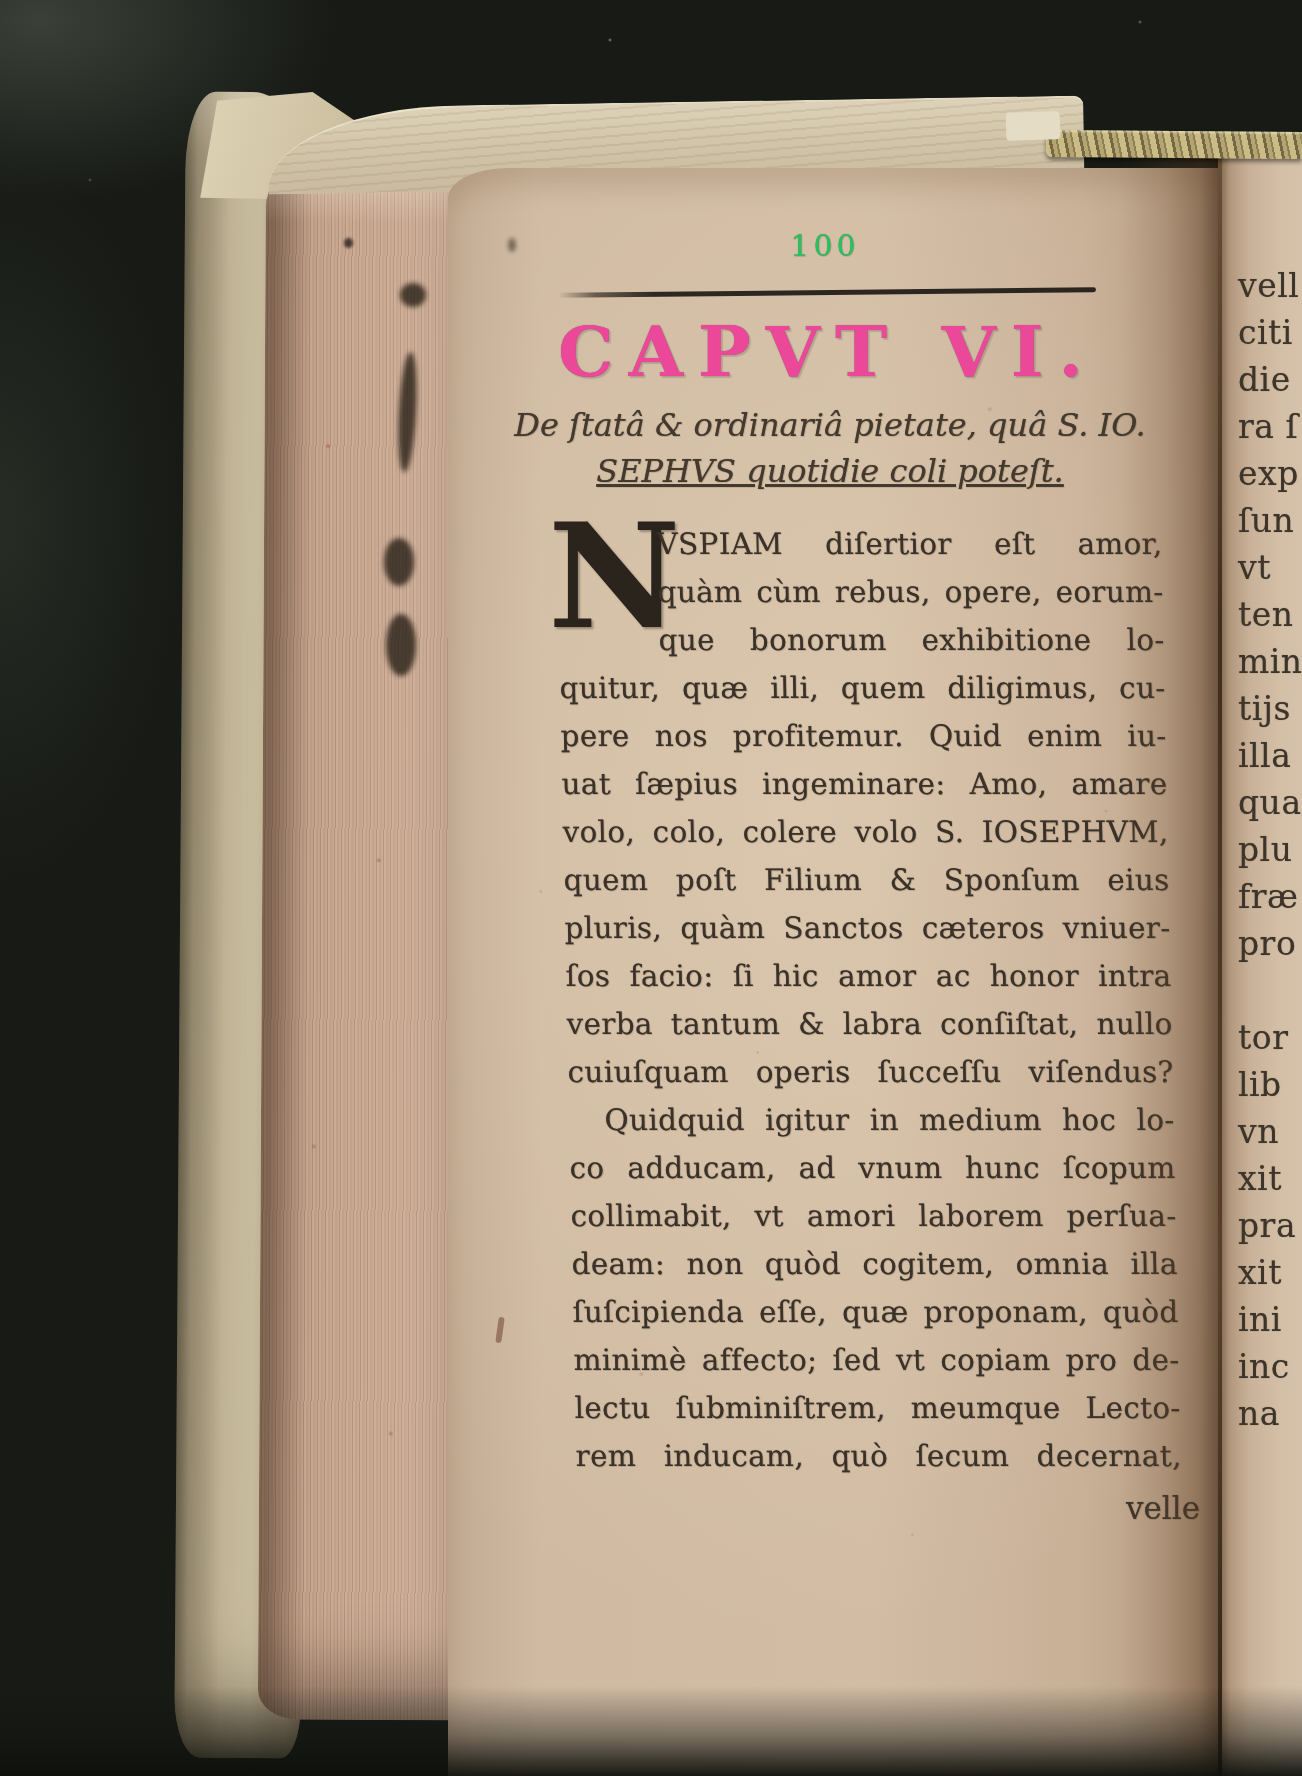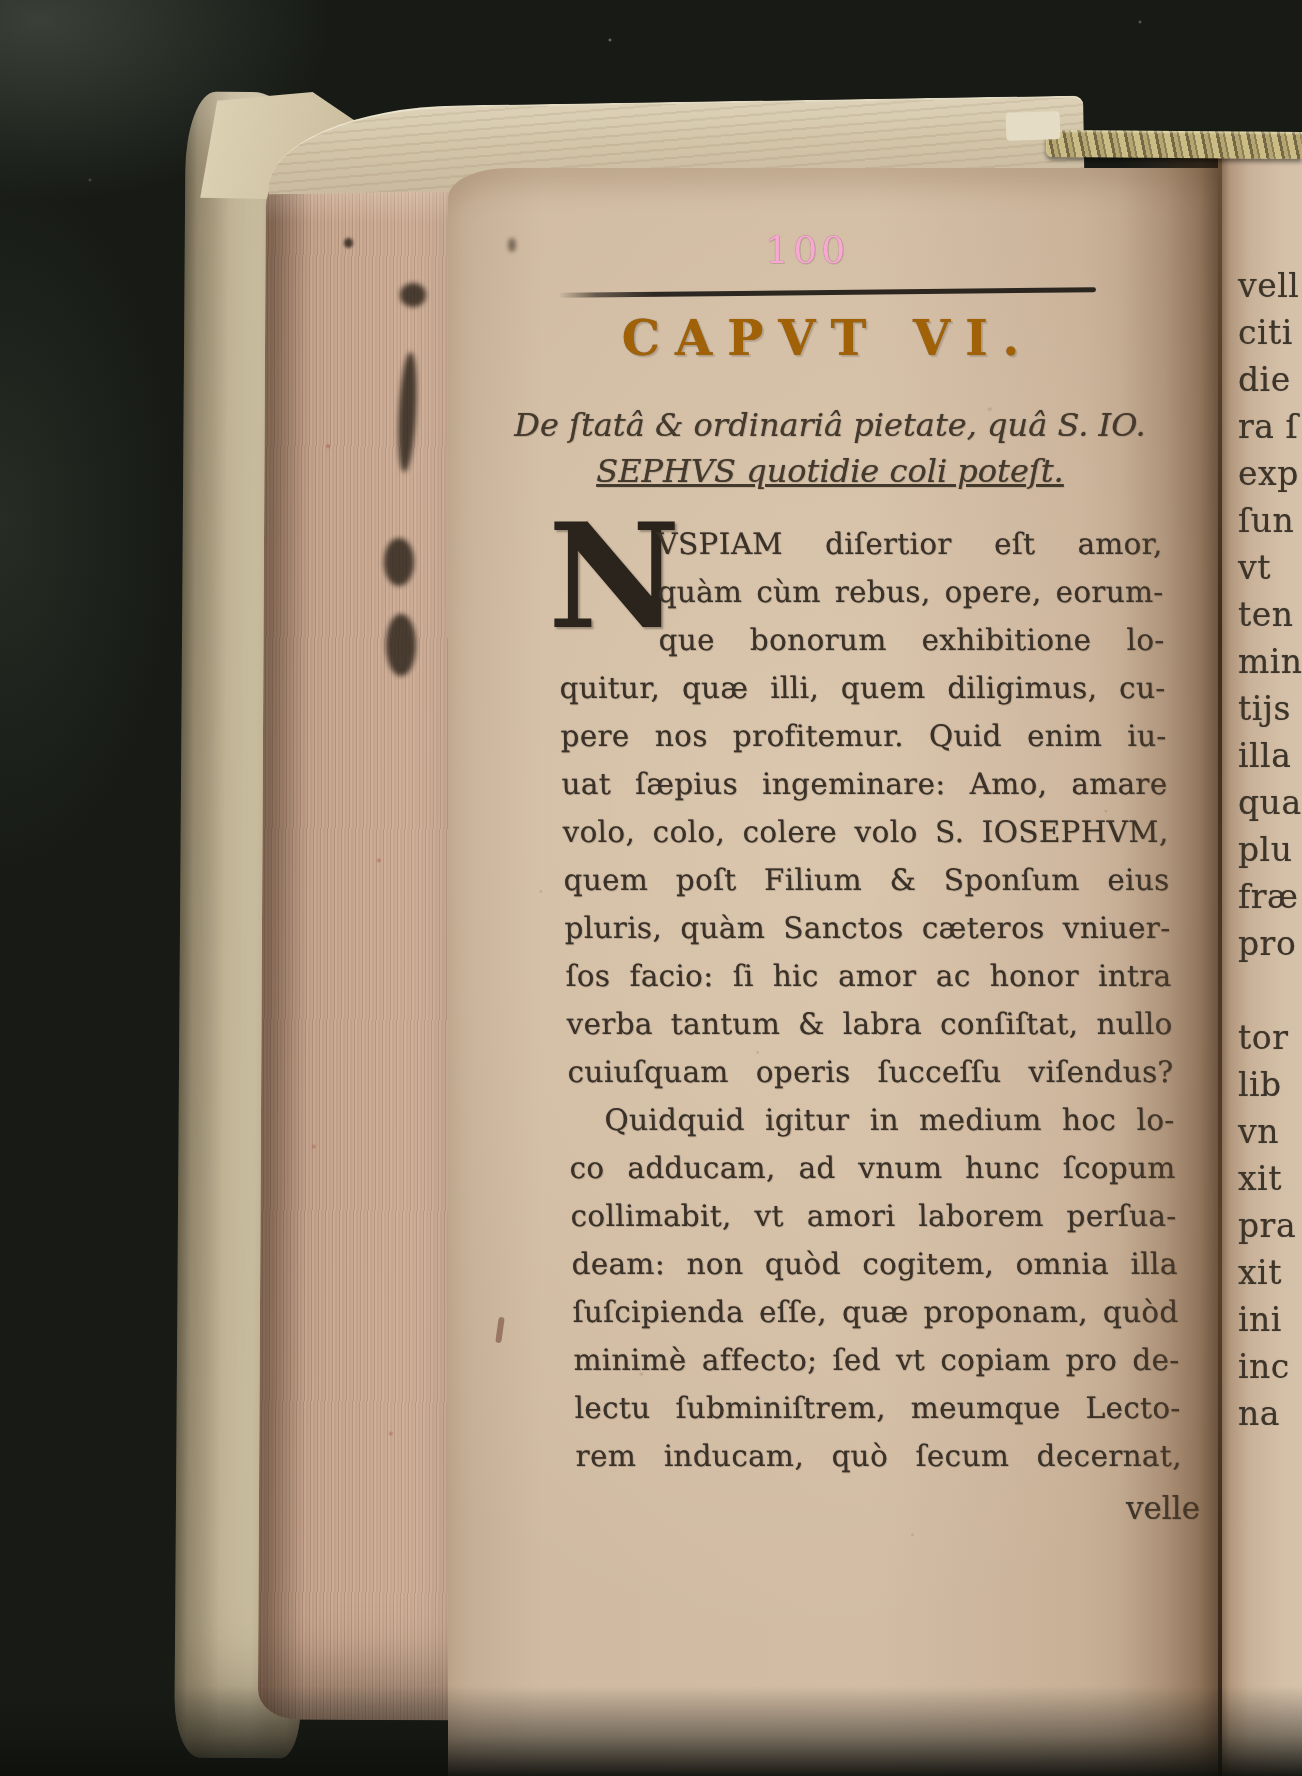--- a/index.html
+++ b/index.html
@@ -121,29 +121,29 @@
     border-radius:6px 0 0 6px;
     box-shadow:0 3px 4px rgba(0,0,0,.45), inset 0 2px 2px rgba(255,255,230,.4);
   }
   .paper-nub{
     left:1006px;top:112px;width:54px;height:28px;
     background:#e4dcc4;border-radius:4px;transform:rotate(-2deg);
   }
 
   
   .ink{color:var(--ink);text-shadow:0 0 1px rgba(58,47,35,.6), 1px 1px 0 rgba(58,47,35,.12);}
-  .folio{left:765px;top:228px;width:120px;font-size:38px;letter-spacing:4px;color:#f9a8d4;}
+  .folio{left:765px;top:228px;width:120px;text-align:center;font-size:30px;letter-spacing:4px;color:#22c55e;}
   .rule{
     left:558px;top:290px;width:538px;height:5px;border-radius:3px;
     transform:rotate(-.6deg);
     background:linear-gradient(90deg, rgba(45,38,30,0) 0%, rgba(45,38,30,.65) 7%, #2e2822 18%, #2b251f 100%);
   }
   .heading{
     left:518px;top:310px;width:620px;text-align:center;
-    font-size:48px;font-weight:bold;letter-spacing:15px;color:#a16207;
+    font-size:70px;font-weight:bold;letter-spacing:15px;color:#ec4899;
     text-shadow:0 0 1px rgba(56,50,43,.6), 2px 2px 1px rgba(56,50,43,.18);
   }
   .subtitle{left:500px;width:660px;text-align:center;font-style:italic;font-size:32px;color:#43392d;}
   .sub1{top:406px;}
   .sub2{top:452px;text-decoration:underline;}
   .dropcap{
     left:548px;top:516px;width:110px;
     font-size:145px;line-height:120px;font-weight:bold;color:#2a241d;
     text-shadow:2px 2px 2px rgba(42,36,29,.35);
   }

